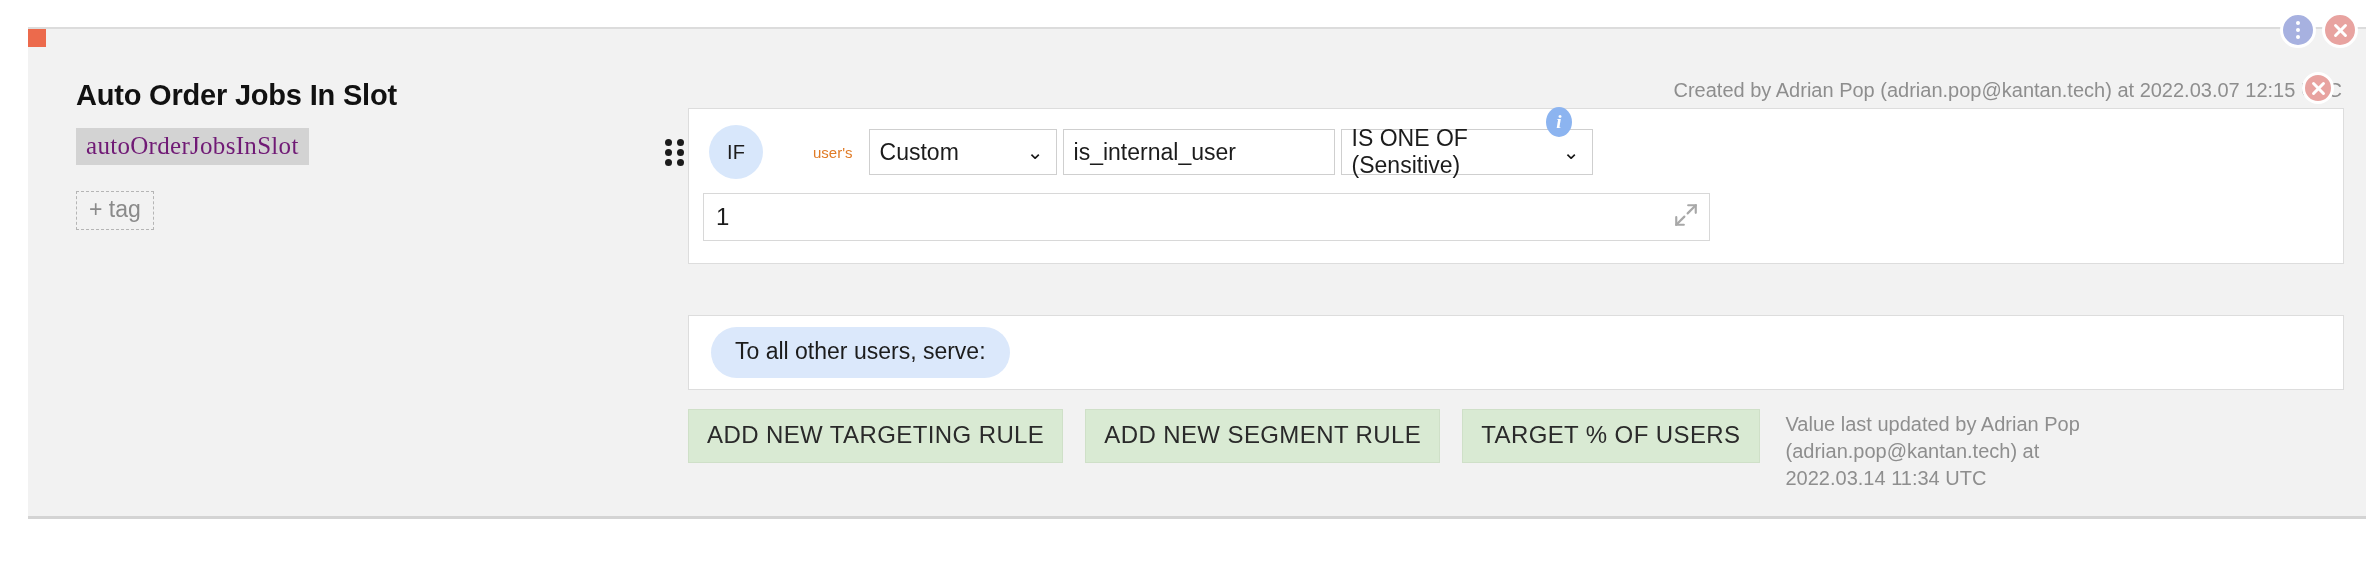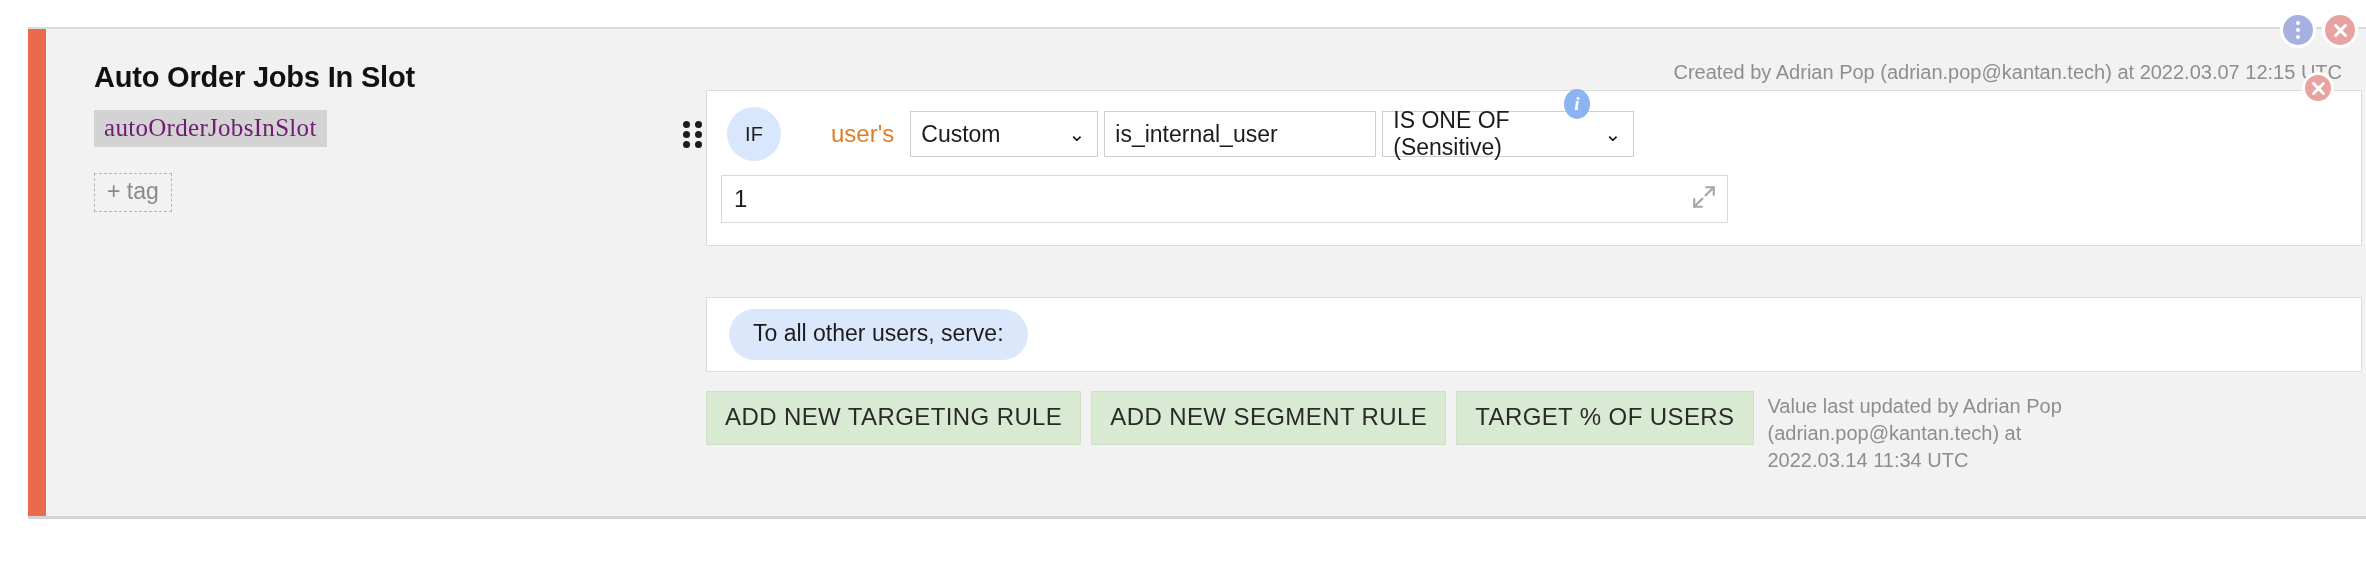--- a/index.html
+++ b/index.html
@@ -21,21 +21,21 @@
   .flag-card {
     position: absolute;
     left: 28px;
     top: 27px;
     width: 2338px;
     height: 492px;
     background: #f2f2f2;
     border-top: 2px solid #dcdcdc;
     border-bottom: 3px solid #d4d4d4;
     display: flex;
-    flex-direction: row;
+    flex-direction: column;
   }
   .accent-bar {
     width: 18px;
     flex: 0 0 18px;
     background: #ec6a4c;
     align-self: stretch;
   }
   .card-body {
     flex: 1 1 auto;
     position: relative;
@@ -153,21 +153,21 @@
     color: #1c1c1c;
     font-size: 20px;
     display: flex;
     align-items: center;
     justify-content: center;
     flex: 0 0 54px;
     margin-left: 6px;
   }
   .users-label {
     color: #e07b26;
-    font-size: 24px;
+    font-size: 15px;
     margin: 0 16px 0 50px;
     white-space: nowrap;
   }
   .sel {
     height: 46px;
     border: 1px solid #cfcfcf;
     background: #ffffff;
     font-size: 23px;
     color: #1c1c1c;
     font-family: "Liberation Sans", sans-serif;
@@ -264,21 +264,21 @@
     text-align: right;
   }
 
   
   .actions-row {
     position: absolute;
     left: 30px;
     top: 362px;
     display: flex;
     align-items: flex-start;
-    gap: 10px;
+    gap: 22px;
   }
   .act-btn {
     background: #d9ead3;
     border: 1px solid #cfe0c8;
     color: #2a2a2a;
     font-size: 24px;
     letter-spacing: 0.4px;
     padding: 11px 18px 13px 18px;
     white-space: nowrap;
     font-family: "Liberation Sans", sans-serif;

